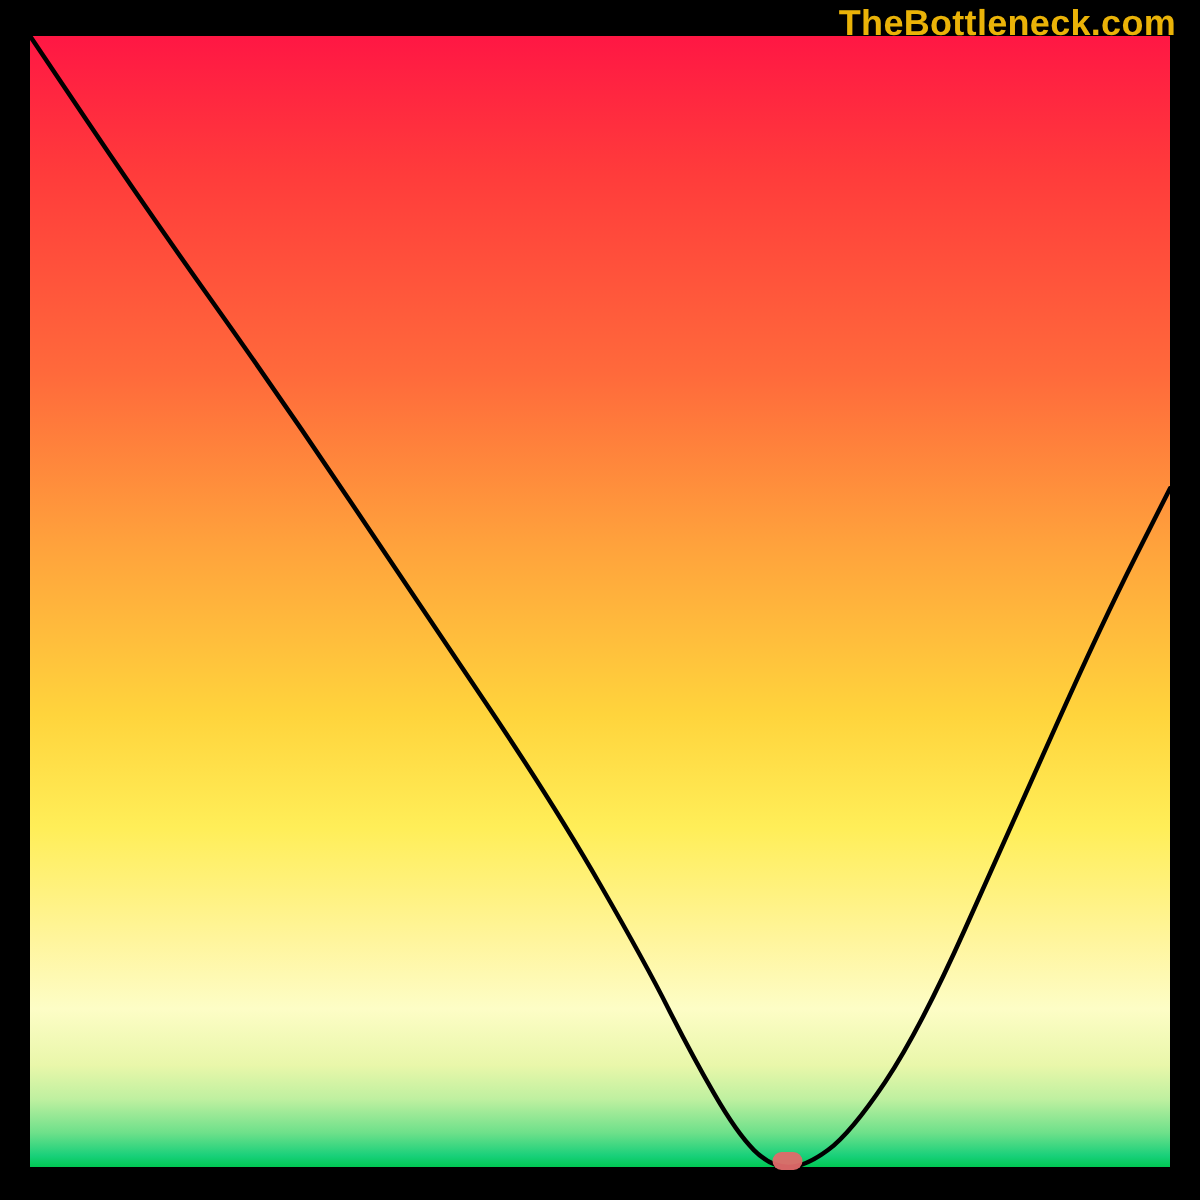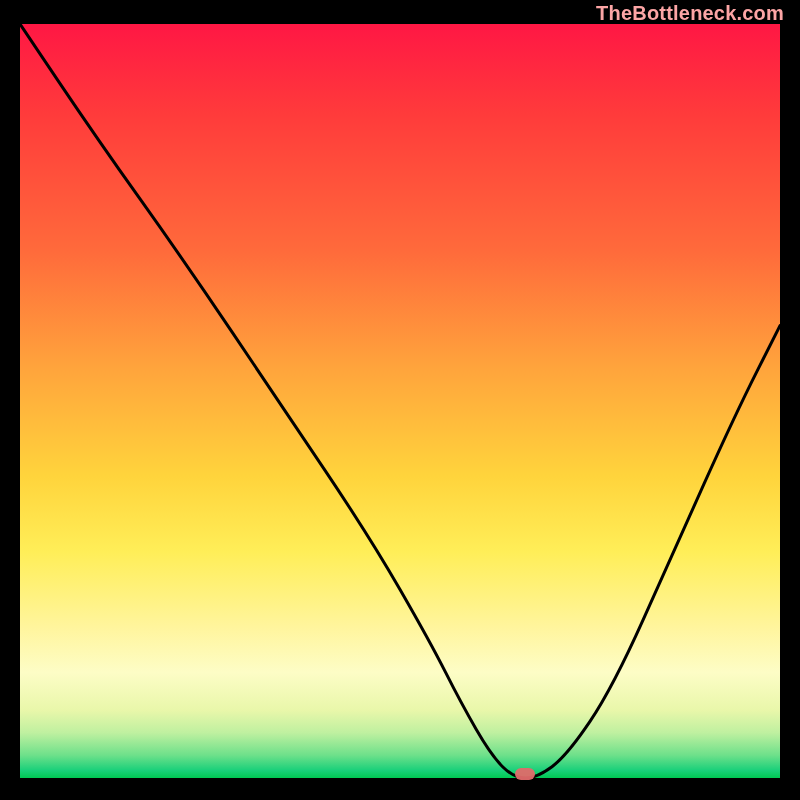--- a/index.html
+++ b/index.html
@@ -13,22 +13,22 @@
   }
   .container {
     position: relative;
     width: 800px;
     height: 800px;
   }
   .attribution {
     position: absolute;
     top: 2px;
     right: 16px;
-    color: #fca5a5;
-    font-size: 20px;
+    color: #eab308;
+    font-size: 24px;
     font-weight: 600;
     letter-spacing: 0.2px;
     z-index: 5;
   }
   .plot-area {
     position: absolute;
     left: 20px;
     top: 24px;
     width: 760px;
     height: 754px;

